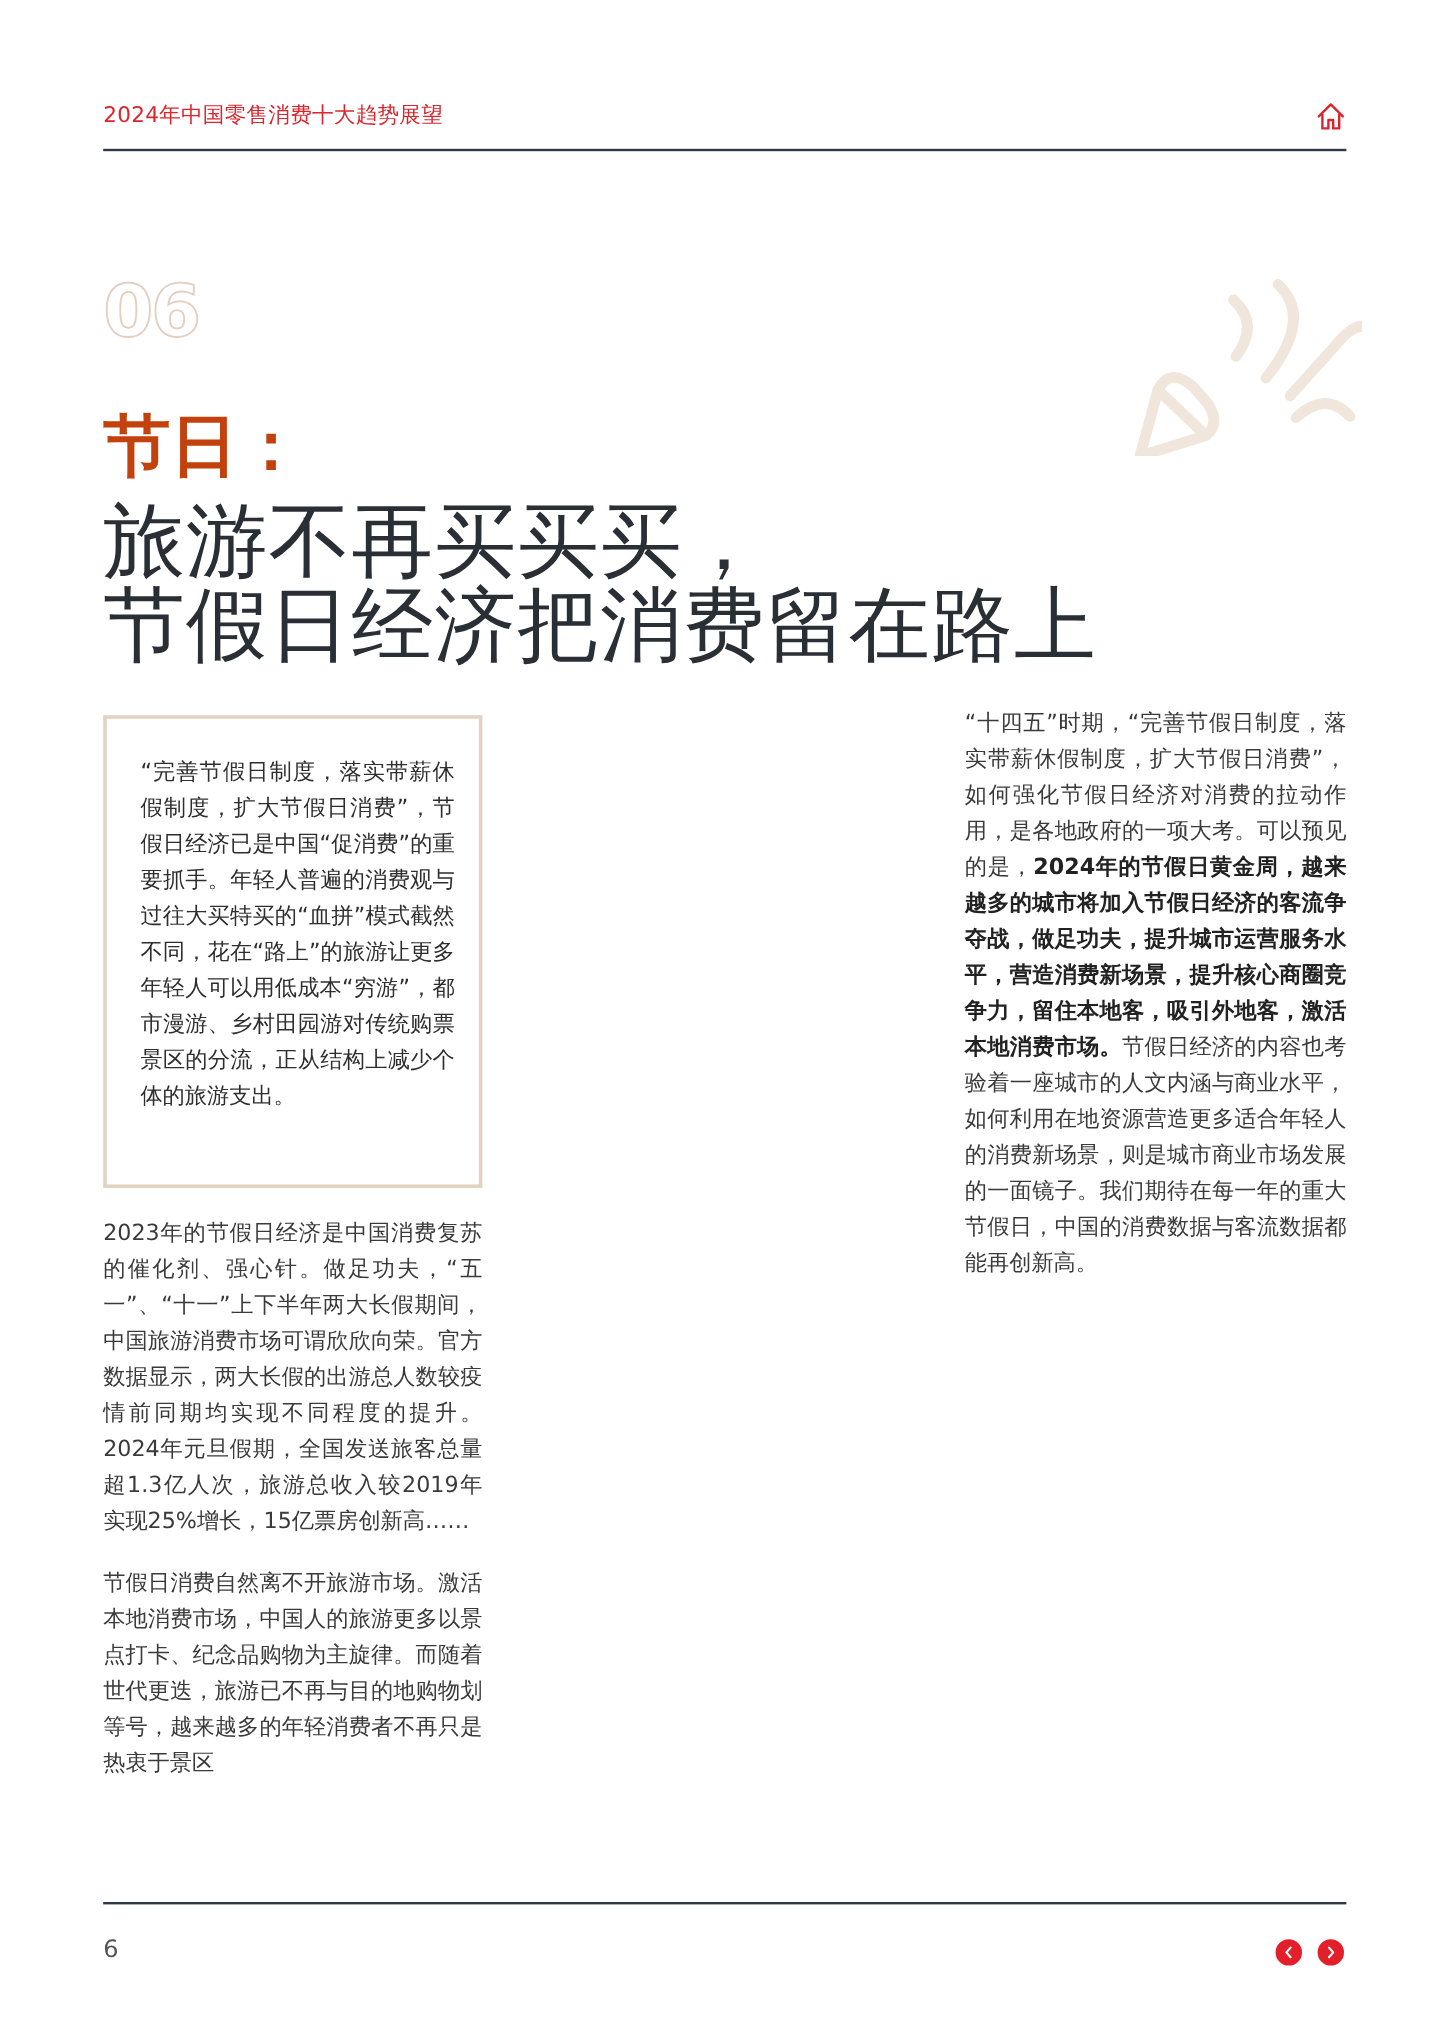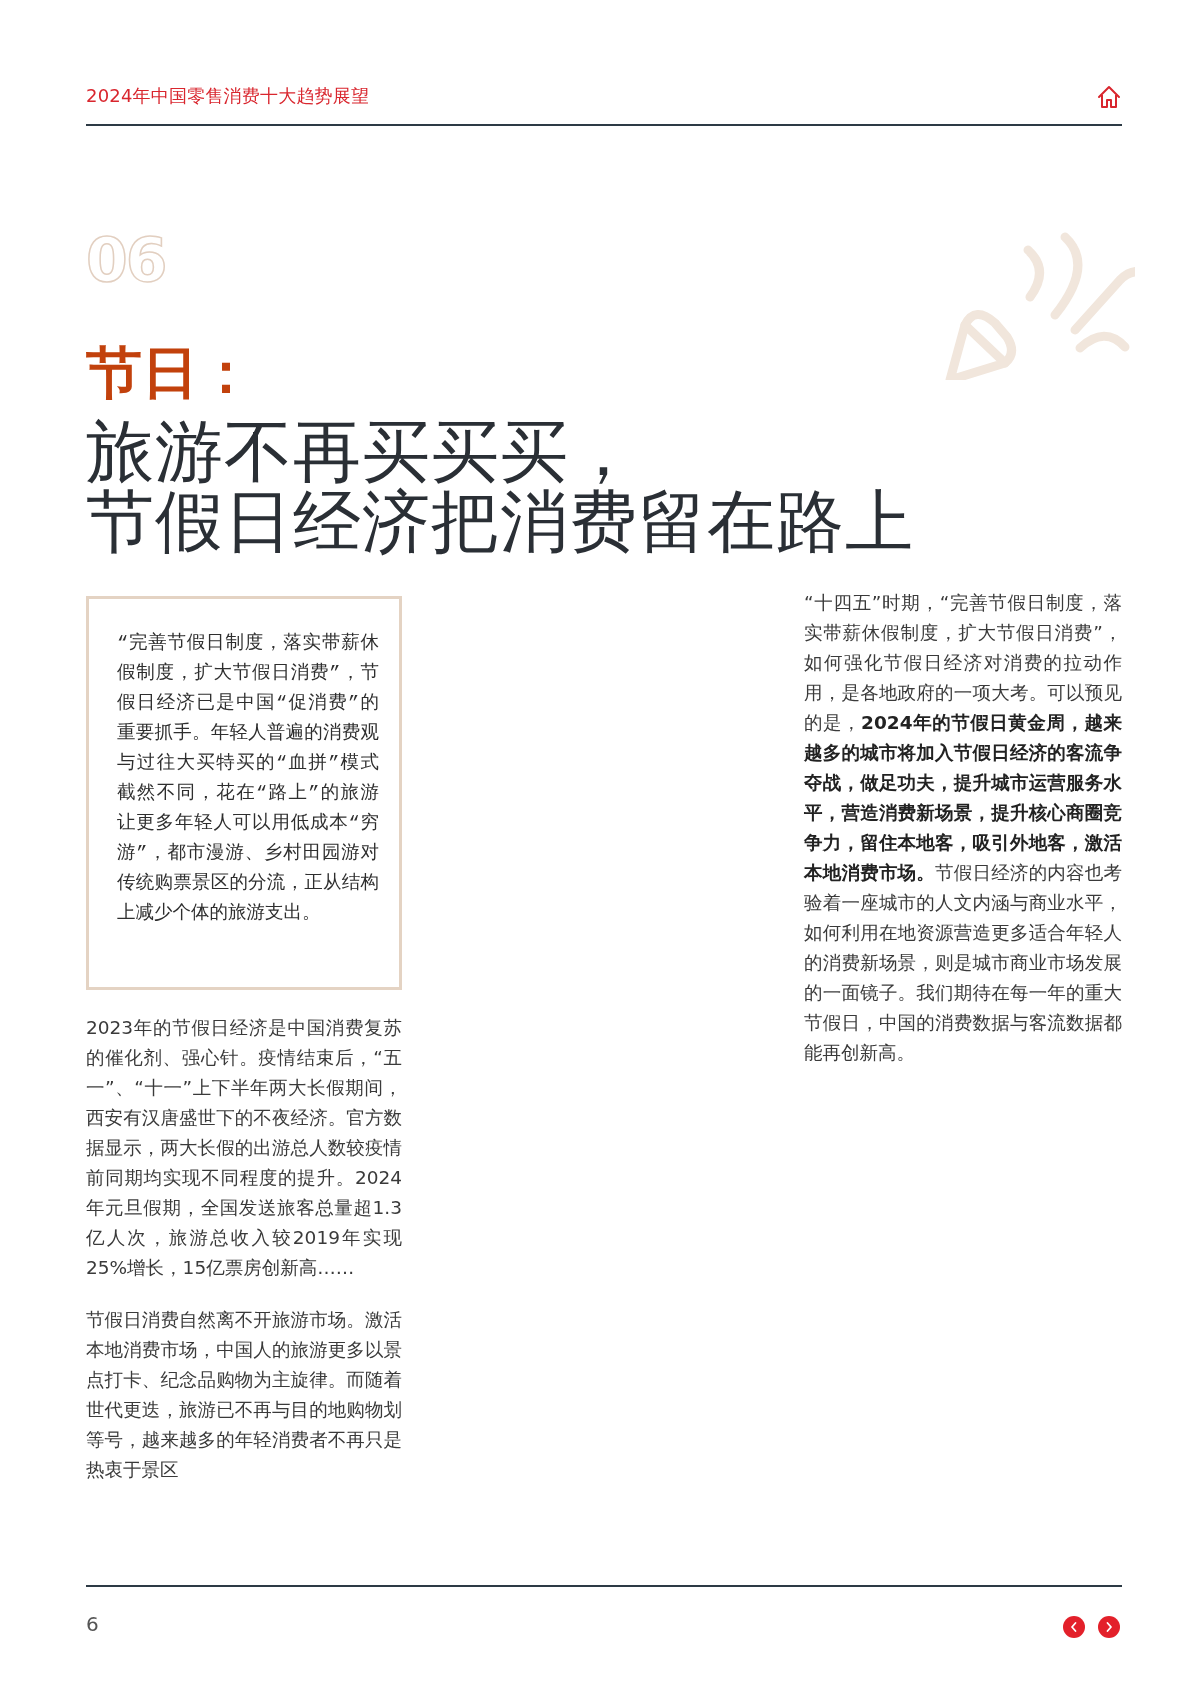--- a/index.html
+++ b/index.html
@@ -44,21 +44,21 @@
   .col { position: absolute; font-size: 18.5px; line-height: 30px; color: #3a3a3a; text-align: justify; }
   .col p { margin: 0 0 22px 0; }
   .col .bold { font-weight: bold; color: #222; }
 
   .quote-box {
     position: absolute; left: 86px; top: 596px; width: 316px; height: 394px;
     border: 3px solid #e4d3c3; box-sizing: border-box;
   }
   .quote-text {
     position: absolute; left: 28px; top: 30px; width: 262px;
-    font-size: 18.5px; line-height: 30px; color: #2e2e2e; text-align: justify; font-family: Liberation Mono, monospace;
+    font-size: 18.5px; line-height: 30px; color: #2e2e2e; text-align: justify;
   }
 
   .col1 { left: 86px; top: 1013px; width: 316px; }
   .col2 { left: 446px; top: 588px; width: 320px; }
   .col3 { left: 804px; top: 588px; width: 318px; }
 
   .footer-rule {
     position: absolute; left: 86px; top: 1585px; width: 1036px; height: 2px; background: #2d3a45;
   }
   .page-num {
@@ -99,21 +99,21 @@
 <div class="chapter-num">06</div>
 <div class="title-bold">节日：</div>
 <div class="title-line l1">旅游不再买买买，</div>
 <div class="title-line l2">节假日经济把消费留在路上</div>
 
 <div class="quote-box">
   <div class="quote-text">“完善节假日制度，落实带薪休假制度，扩大节假日消费”，节假日经济已是中国“促消费”的重要抓手。年轻人普遍的消费观与过往大买特买的“血拼”模式截然不同，花在“路上”的旅游让更多年轻人可以用低成本“穷游”，都市漫游、乡村田园游对传统购票景区的分流，正从结构上减少个体的旅游支出。</div>
 </div>
 
 <div class="col col1">
-  <p>2023年的节假日经济是中国消费复苏的催化剂、强心针。疫情结束后，“五一”、“十一”上下半年两大长假期间，西安有汉唐盛世下的不夜经济。官方数据显示，两大长假的出游总人数较疫情前同期均实现不同程度的提升。2024年元旦假期，全国发送旅客总量超1.3亿人次，旅游总收入较2019年实现25%增长，15亿票房创新高……</p>
+  <p>2023年的节假日经济是中国消费复苏的催化剂、强心针。做足功夫，“五一”、“十一”上下半年两大长假期间，中国旅游消费市场可谓欣欣向荣。官方数据显示，两大长假的出游总人数较疫情前同期均实现不同程度的提升。2024年元旦假期，全国发送旅客总量超1.3亿人次，旅游总收入较2019年实现25%增长，15亿票房创新高……</p>
   <p>节假日消费自然离不开旅游市场。激活本地消费市场，中国人的旅游更多以景点打卡、纪念品购物为主旋律。而随着世代更迭，旅游已不再与目的地购物划等号，越来越多的年轻消费者不再只是热衷于景区</p>
 </div>
 
 <div class="col col2">
 </div>
 
 <div class="col col3">
   <p><span>“十四五”时期，“完善节假日制度，落实带薪休假制度，扩大节假日消费”，如何强化节假日经济对消费的拉动作用，是各地政府的一项大考。可以预见的是，</span><span class="bold">2024年的节假日黄金周，越来越多的城市将加入节假日经济的客流争夺战，做足功夫，提升城市运营服务水平，营造消费新场景，提升核心商圈竞争力，留住本地客，吸引外地客，激活本地消费市场。</span><span>节假日经济的内容也考验着一座城市的人文内涵与商业水平，如何利用在地资源营造更多适合年轻人的消费新场景，则是城市商业市场发展的一面镜子。我们期待在每一年的重大节假日，中国的消费数据与客流数据都能再创新高。</span></p>
 </div>
 

